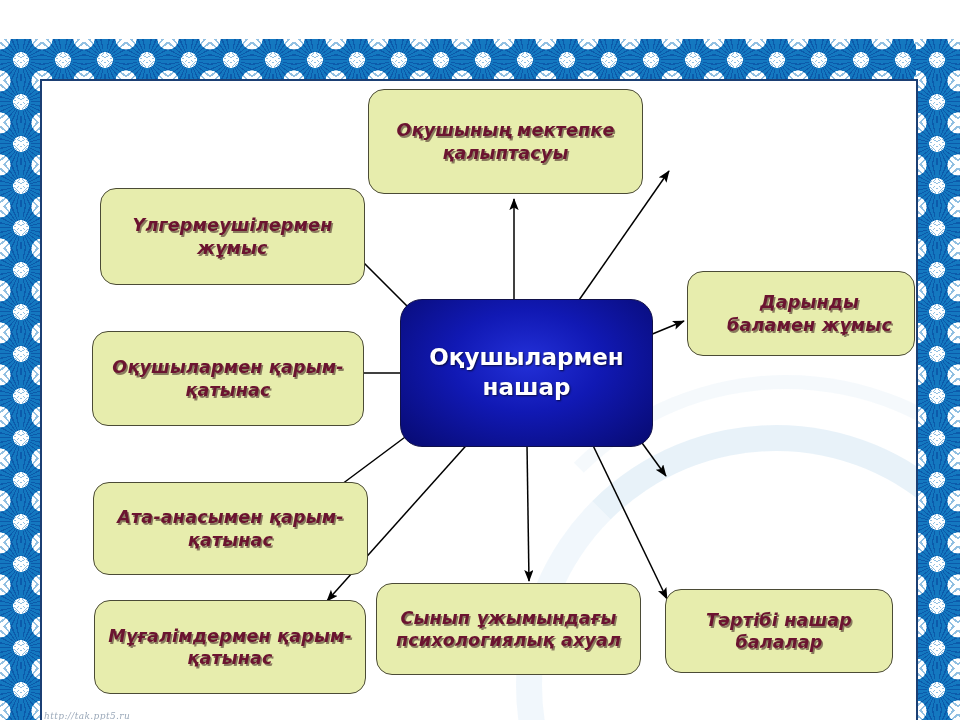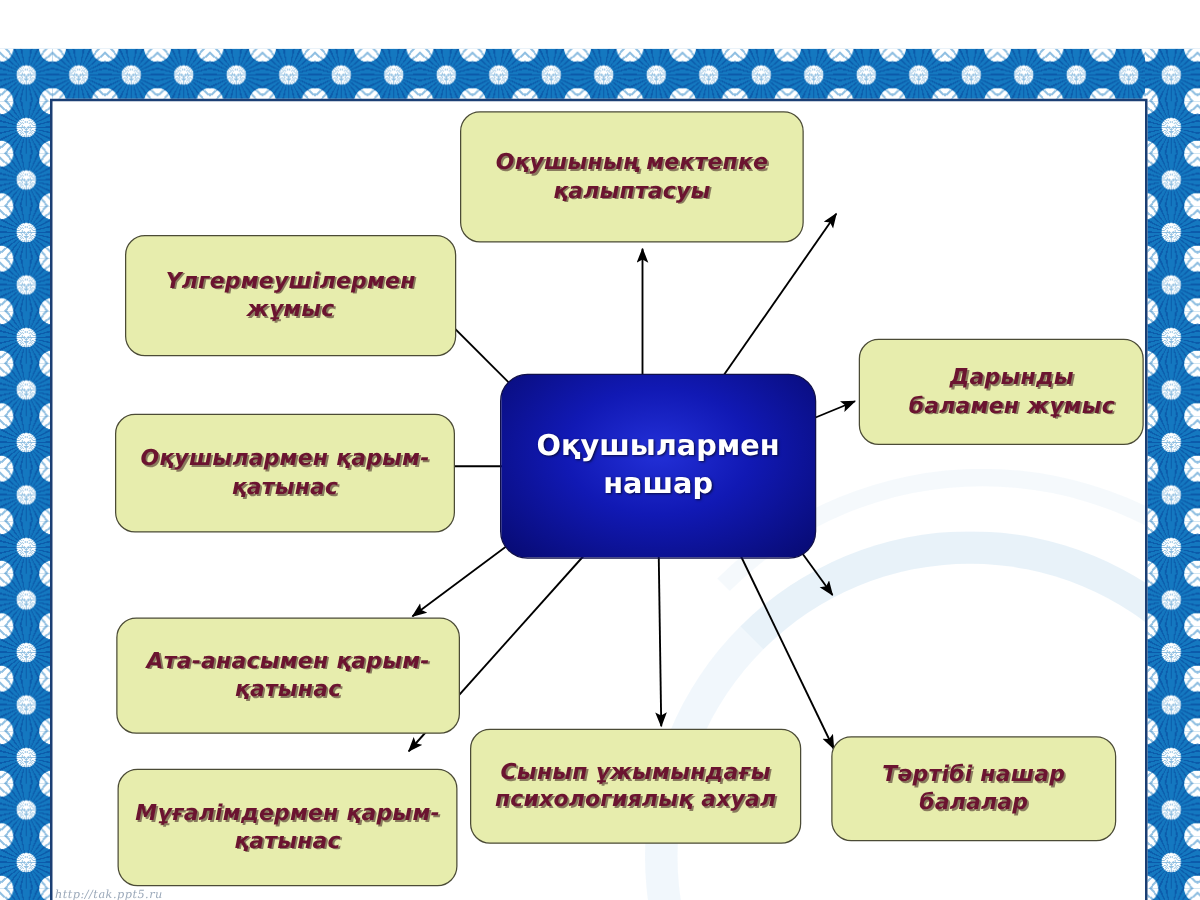--- a/index.html
+++ b/index.html
@@ -211,29 +211,29 @@
 
     <div class="node leaf" style="left:645px; top:190px; width:228px; height:85px;padding-left:27px;">
       <span>Дарынды баламен жұмыс</span>
     </div>
 
     <div class="node leaf" style="left:50px; top:250px; width:272px; height:95px;">
       <span>Оқушылармен қарым-қатынас</span>
     </div>
 
 
-    <div class="node leaf" style="left:51px; top:413px; width:275px; height:93px;">
+    <div class="node leaf" style="left:51px; top:401px; width:275px; height:93px;">
       <span>Ата-анасымен қарым-қатынас</span>
     </div>
 
     <div class="node leaf" style="left:623px; top:508px; width:228px; height:84px;">
       <span>Тәртібі нашар балалар</span>
     </div>
 
-    <div class="node leaf" style="left:52px; top:534px; width:272px; height:94px;">
+    <div class="node leaf" style="left:52px; top:519px; width:272px; height:94px;">
       <span>Мұғалімдермен қарым-қатынас</span>
     </div>
 
     <div class="node leaf" style="left:334px; top:502px; width:265px; height:92px;">
       <span>Сынып ұжымындағы психологиялық ахуал</span>
     </div>
 
     <div class="node center" style="left:358px; top:218px; width:253px; height:148px;">
       <span>Оқушылармен нашар</span>
     </div>

